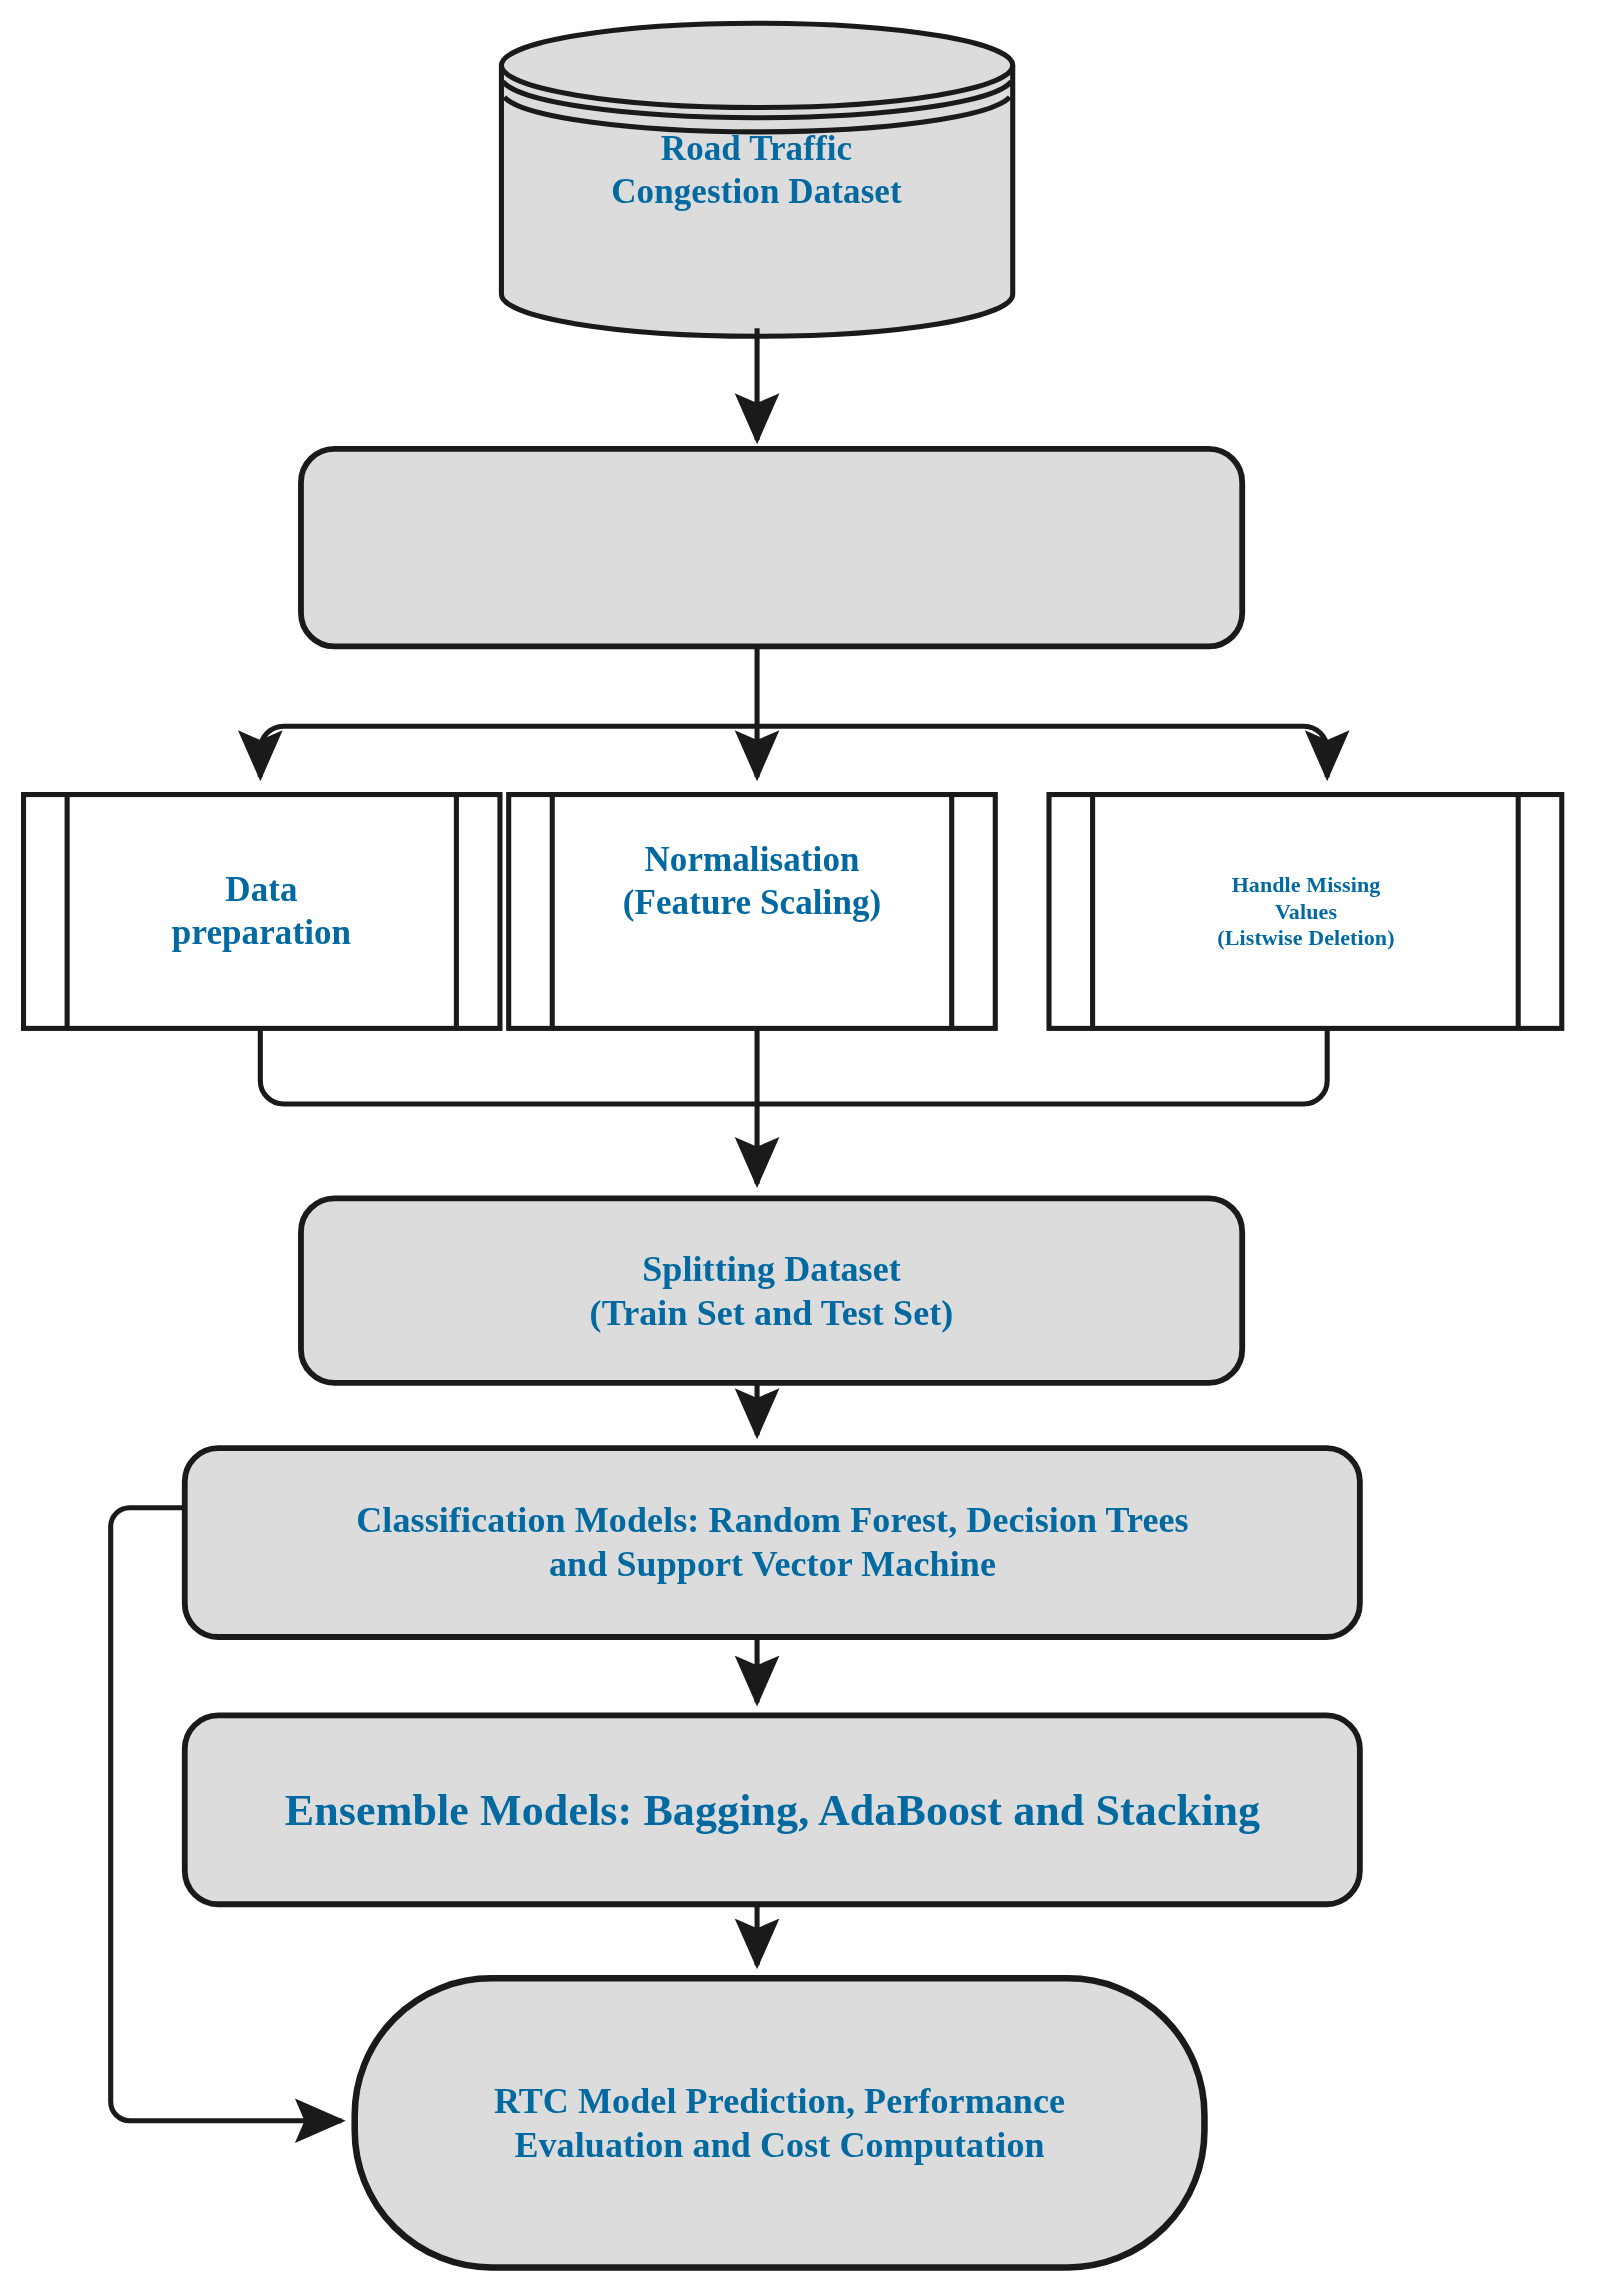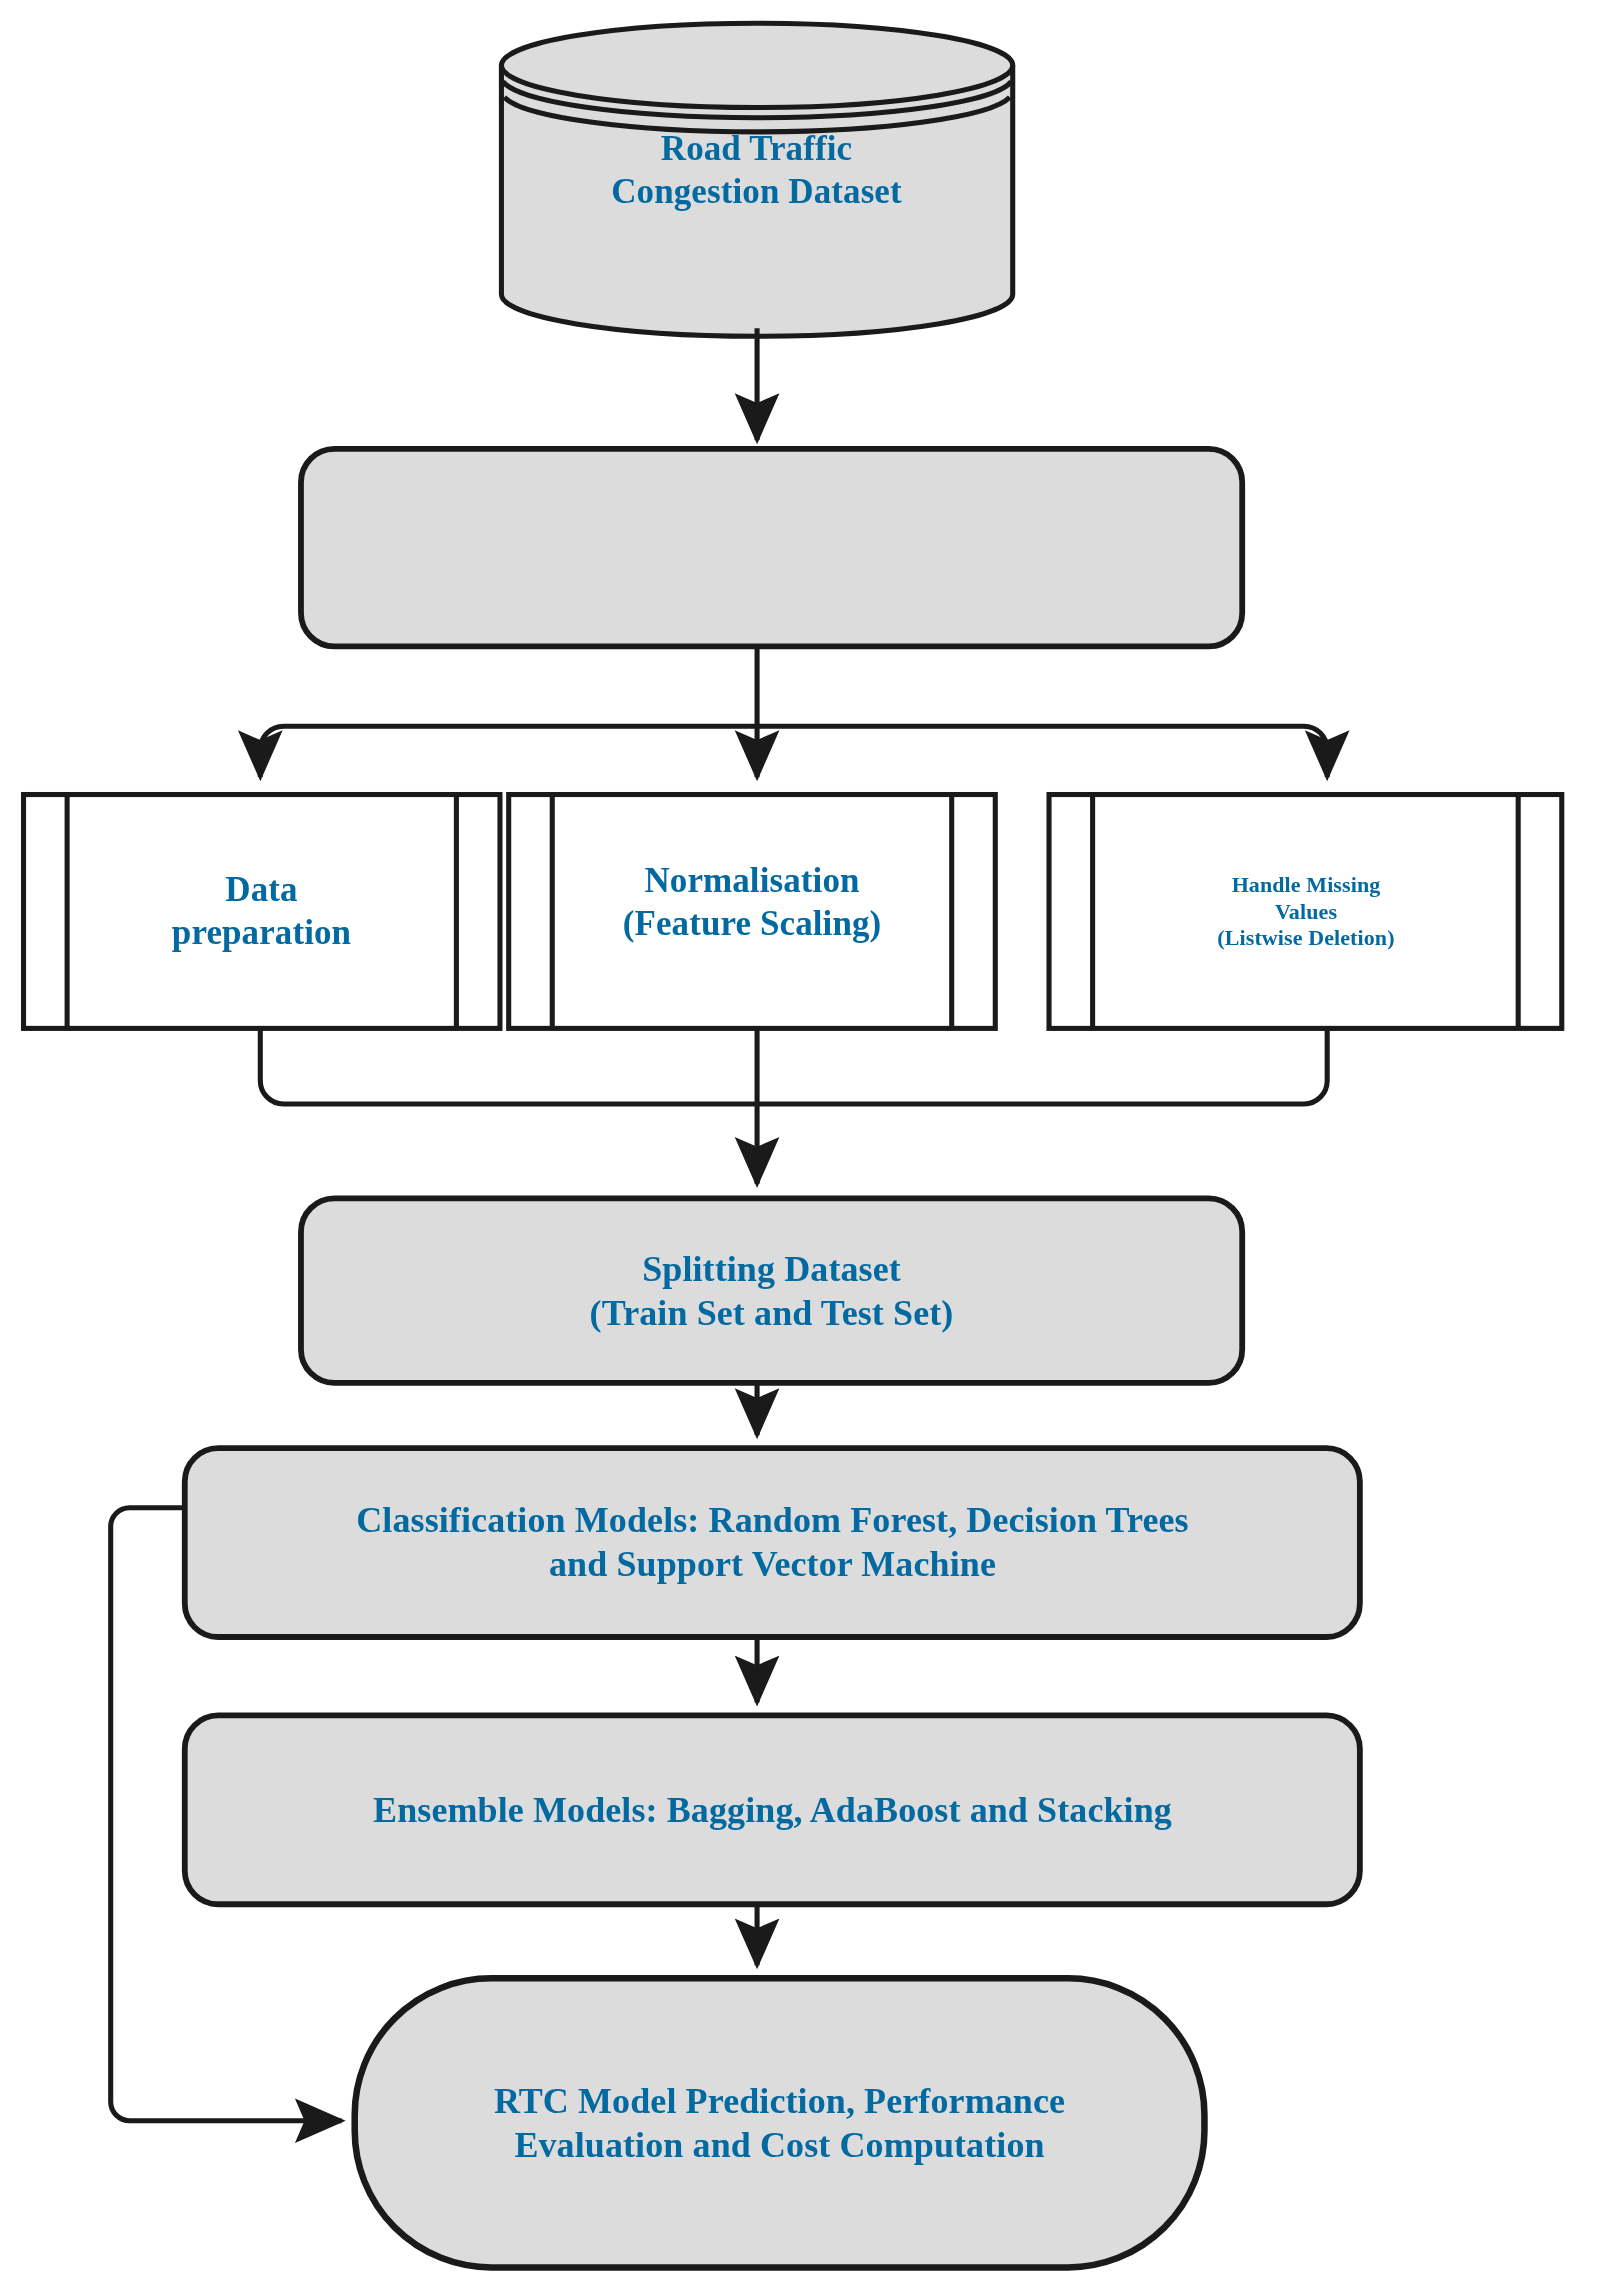--- a/index.html
+++ b/index.html
@@ -133,32 +133,32 @@
     </g>
   </svg>
 
   <div class="node-label" style="left:508px; top:109px; width:497px; height:123px; font-size:35px;">Road Traffic
 Congestion Dataset</div>
 
 
   <div class="node-label" style="left:67px; top:795px; width:389px; height:234px; font-size:35px;">Data
 preparation</div>
 
-  <div class="node-label" style="left:552px; top:786px; width:400px; height:234px; font-size:35px;">Normalisation
+  <div class="node-label" style="left:552px; top:765px; width:400px; height:234px; font-size:35px;">Normalisation
 (Feature Scaling)</div>
 
   <div class="node-label" style="left:1093px; top:795px; width:426px; height:234px; font-size:22px;">Handle Missing
 Values
 (Listwise Deletion)</div>
 
   <div class="node-label" style="left:301px; top:1199px; width:941px; height:185px; font-size:36px;">Splitting Dataset
 (Train Set and Test Set)</div>
 
   <div class="node-label" style="left:192px; top:1448px; width:1161px; height:189px; font-size:36px;">Classification Models: Random Forest, Decision Trees
 and Support Vector Machine</div>
 
-  <div class="node-label" style="left:192px; top:1716px; width:1161px; height:189px; font-size:36px;">Ensemble Models: Bagging, AdaBoost and Stacking</div>
+  <div class="node-label" style="left:192px; top:1716px; width:1161px; height:189px; font-size:44px;">Ensemble Models: Bagging, AdaBoost and Stacking</div>
 
   <div class="node-label" style="left:369px; top:1979px; width:821px; height:289px; font-size:36px;">RTC Model Prediction, Performance
 Evaluation and Cost Computation</div>
 
 </div>
 
 
 </body></html>

